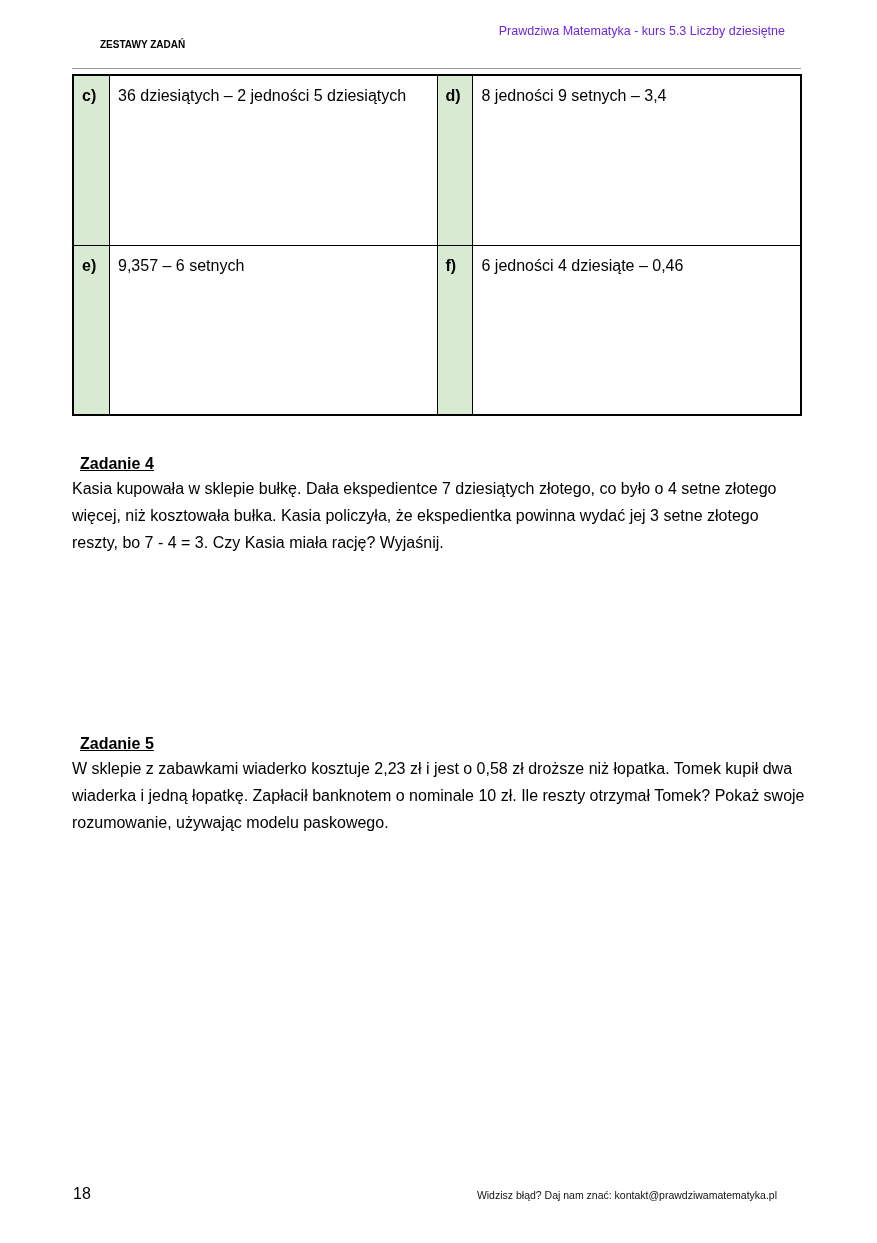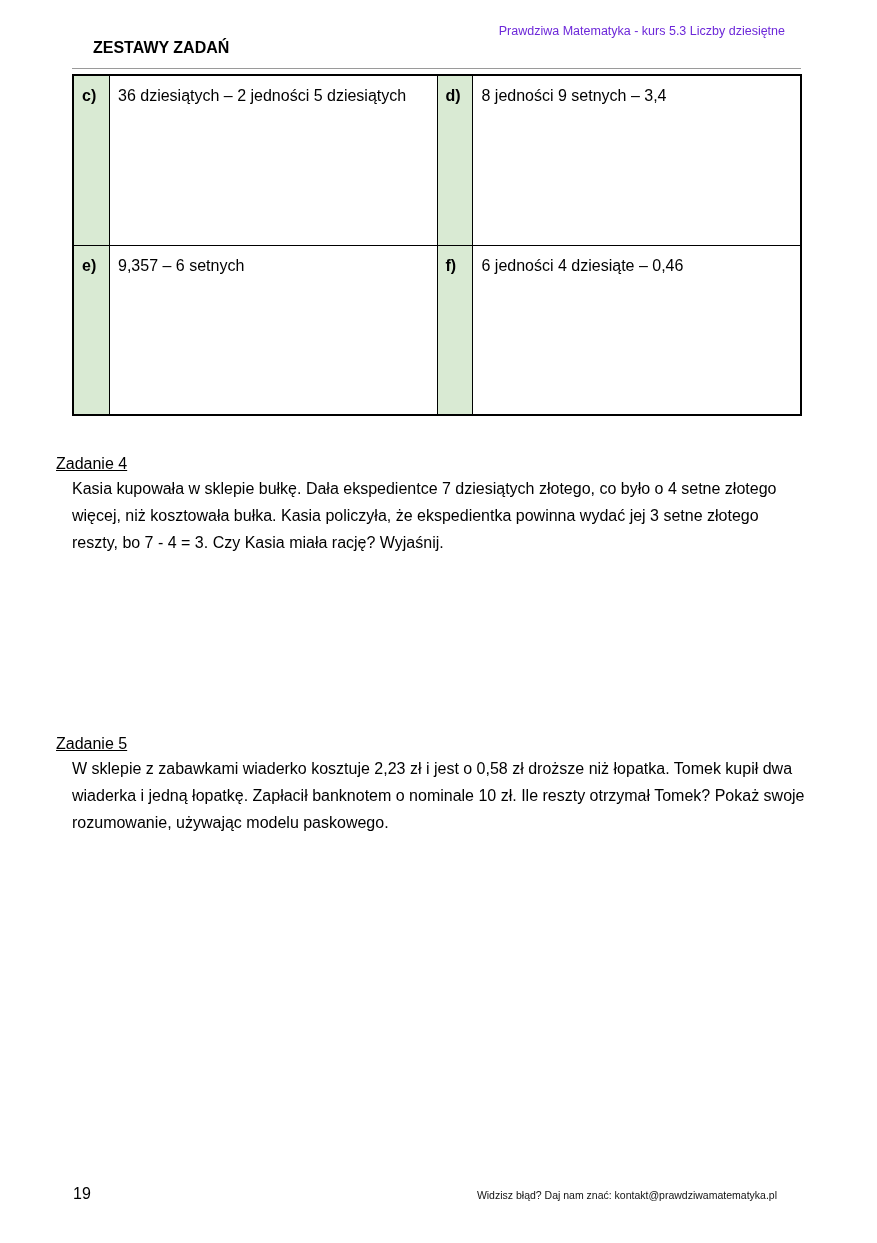--- a/index.html
+++ b/index.html
@@ -1,22 +1,22 @@
 <!DOCTYPE html>
 <html><head>
   <meta charset="utf-8">
   <style>
     html, body { margin: 0; padding: 0; background: #ffffff; }
     body {
       width: 877px; height: 1243px; position: relative; overflow: hidden;
       font-family: "Liberation Sans", sans-serif; color: #000;
     }
     .header-left {
-      position: absolute; left: 93px; top: 39px;
-      font-size: 16px; font-weight: bold; letter-spacing: 0px;
+      position: absolute; left: 100px; top: 39px;
+      font-size: 10px; font-weight: bold; letter-spacing: 0px;
       font-family: "Liberation Sans", sans-serif;
     }
     .header-right {
       position: absolute; right: 92px; top: 24px;
       font-size: 12.5px; color: #6d28d9;
       font-family: "Liberation Sans", sans-serif;
     }
     .header-rule {
       position: absolute; left: 72px; top: 68px; width: 729px; height: 1px;
       background: #9a9a9a;
@@ -32,22 +32,22 @@
       font-family: "Liberation Sans", sans-serif;
     }
     table.tasks tr { height: 170px; }
     td.lbl {
       background: #d9ead3; width: 19px; font-weight: bold; text-align: left;
       padding-left: 8px; padding-right: 7px;
     }
     td.content-left { width: 311px; }
     td.content-right { width: 311px; }
     .task-title {
-      position: absolute; left: 56px;
-      font-size: 16px; font-weight: normal; text-decoration: underline;
+      position: absolute; left: 80px;
+      font-size: 16px; font-weight: bold; text-decoration: underline;
       font-family: "Liberation Sans", sans-serif;
     }
     .task-text {
       position: absolute; left: 72px; width: 735px;
       font-size: 16px; line-height: 27px;
       font-family: "Liberation Sans", sans-serif;
     }
     #t4-title { top: 455px; }
     #t4-text { top: 475px; }
     #t5-title { top: 735px; }
@@ -84,14 +84,14 @@
   </tr>
 </tbody>
   </table>
 
 <div class="task-title" id="t4-title">Zadanie 4</div>
 <div class="task-text" id="t4-text">Kasia kupowała w sklepie bułkę. Dała ekspedientce 7 dziesiątych złotego, co było o 4 setne złotego więcej, niż kosztowała bułka. Kasia policzyła, że ekspedientka powinna wydać jej 3 setne złotego reszty, bo 7 - 4 = 3. Czy Kasia miała rację? Wyjaśnij.</div>
 
 <div class="task-title" id="t5-title">Zadanie 5</div>
 <div class="task-text" id="t5-text">W sklepie z zabawkami wiaderko kosztuje 2,23 zł i jest o 0,58 zł droższe niż łopatka. Tomek kupił dwa wiaderka i jedną łopatkę. Zapłacił banknotem o nominale 10 zł. Ile reszty otrzymał Tomek? Pokaż swoje rozumowanie, używając modelu paskowego.</div>
 
-<div class="page-number">19</div>
+<div class="page-number">18</div>
 <div class="footer-note">Widzisz błąd? Daj nam znać: kontakt@prawdziwamatematyka.pl</div>
 
 </body></html>

